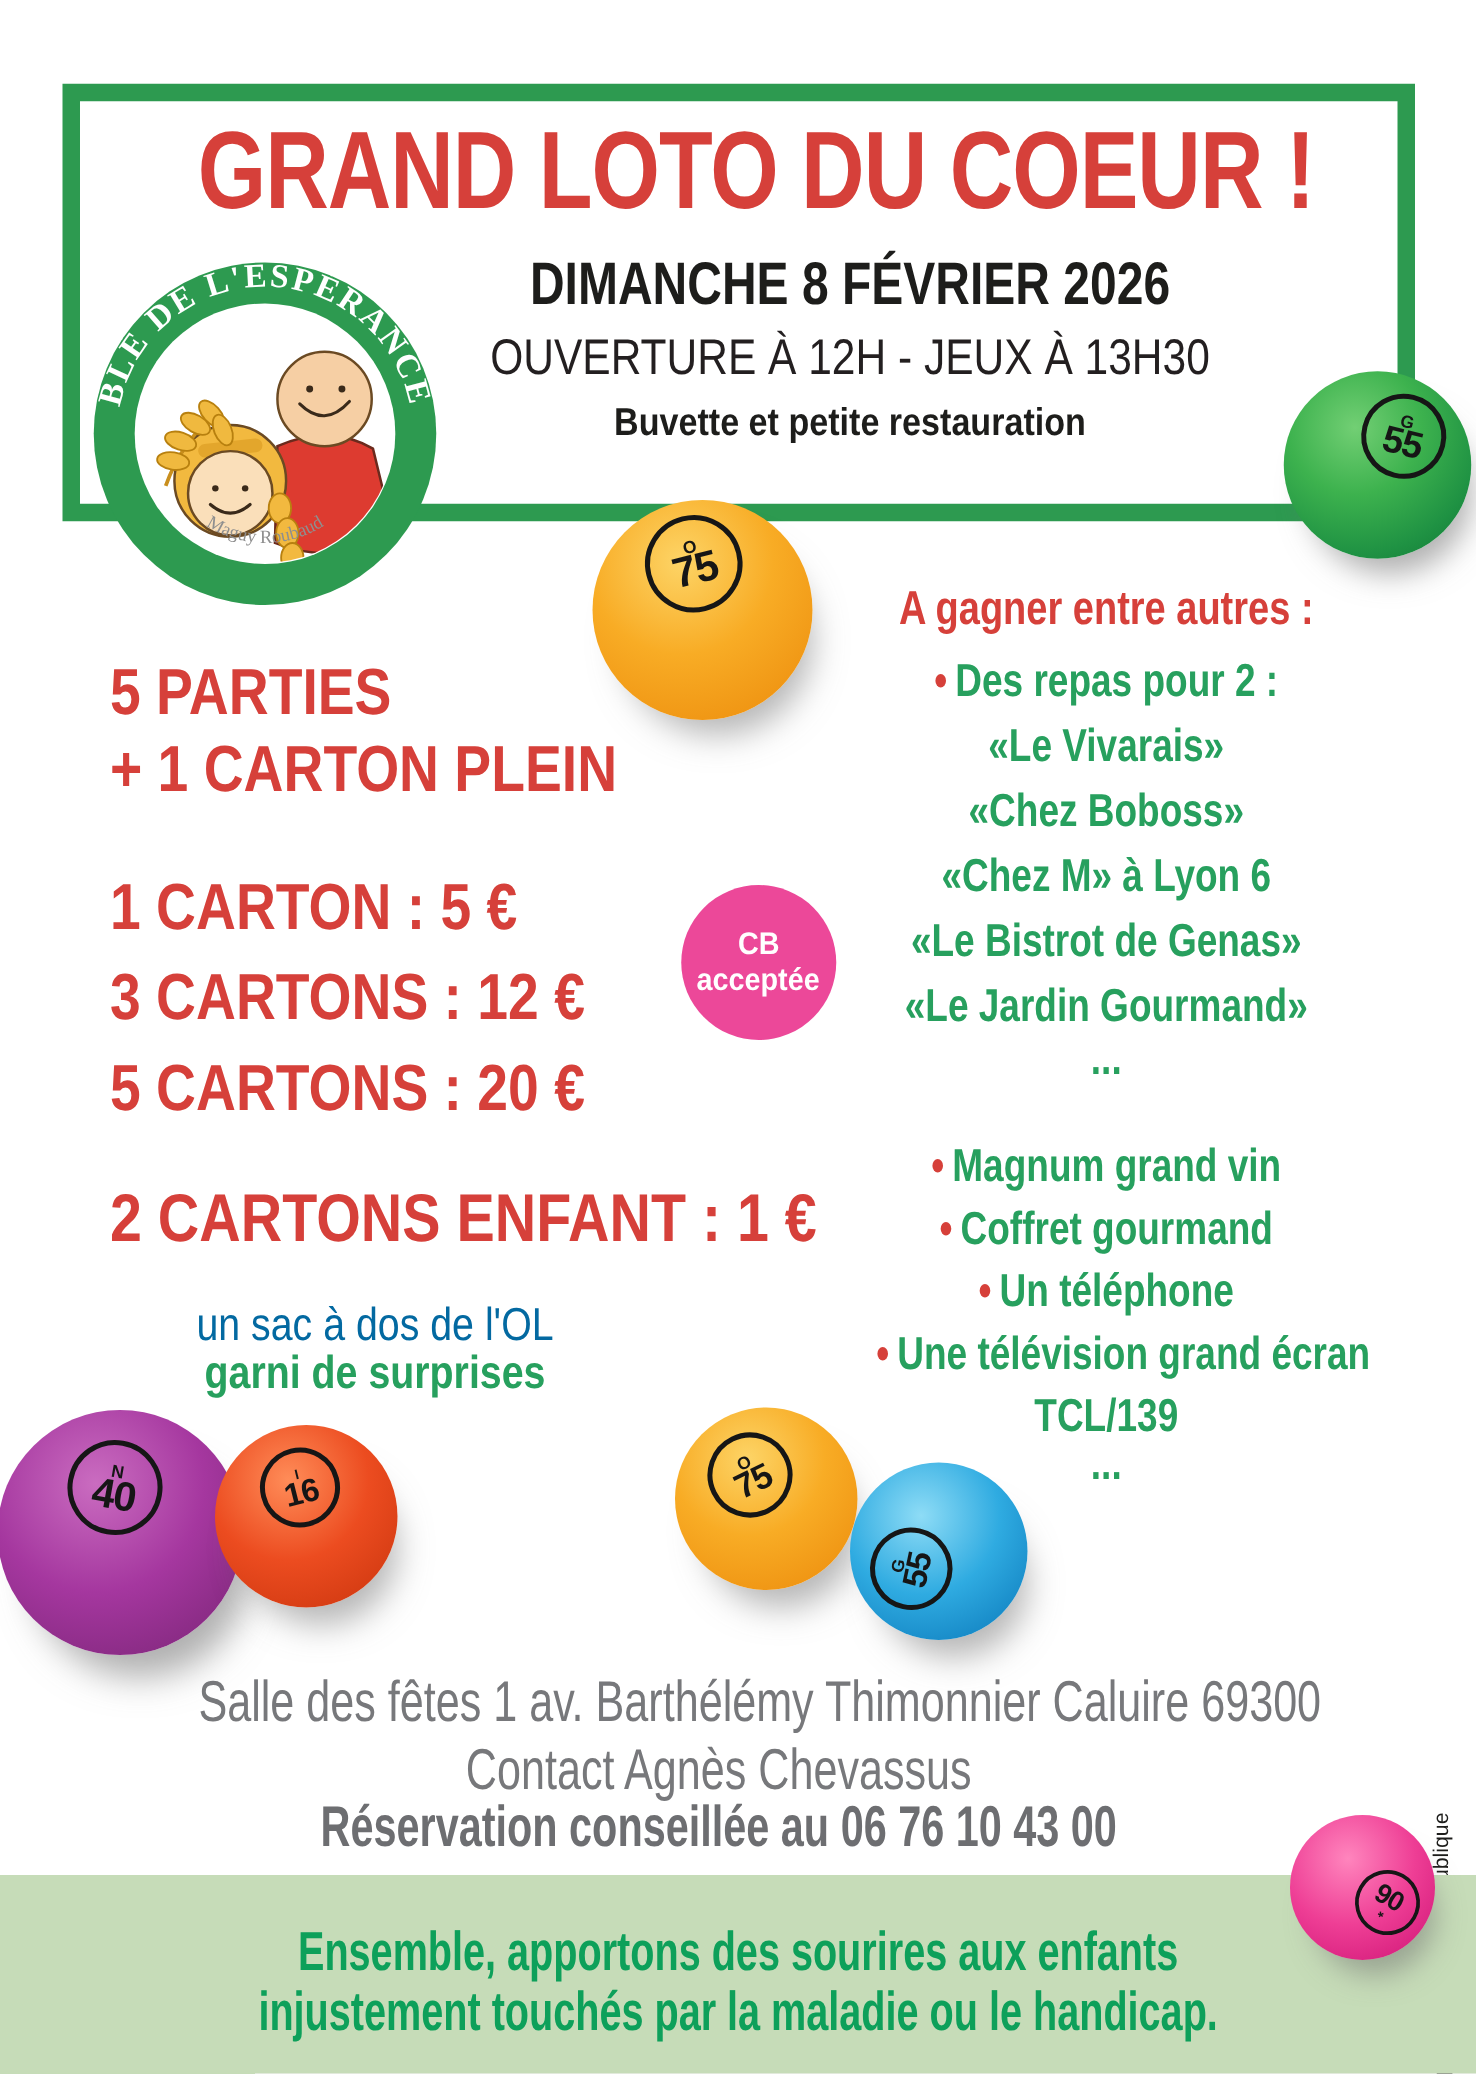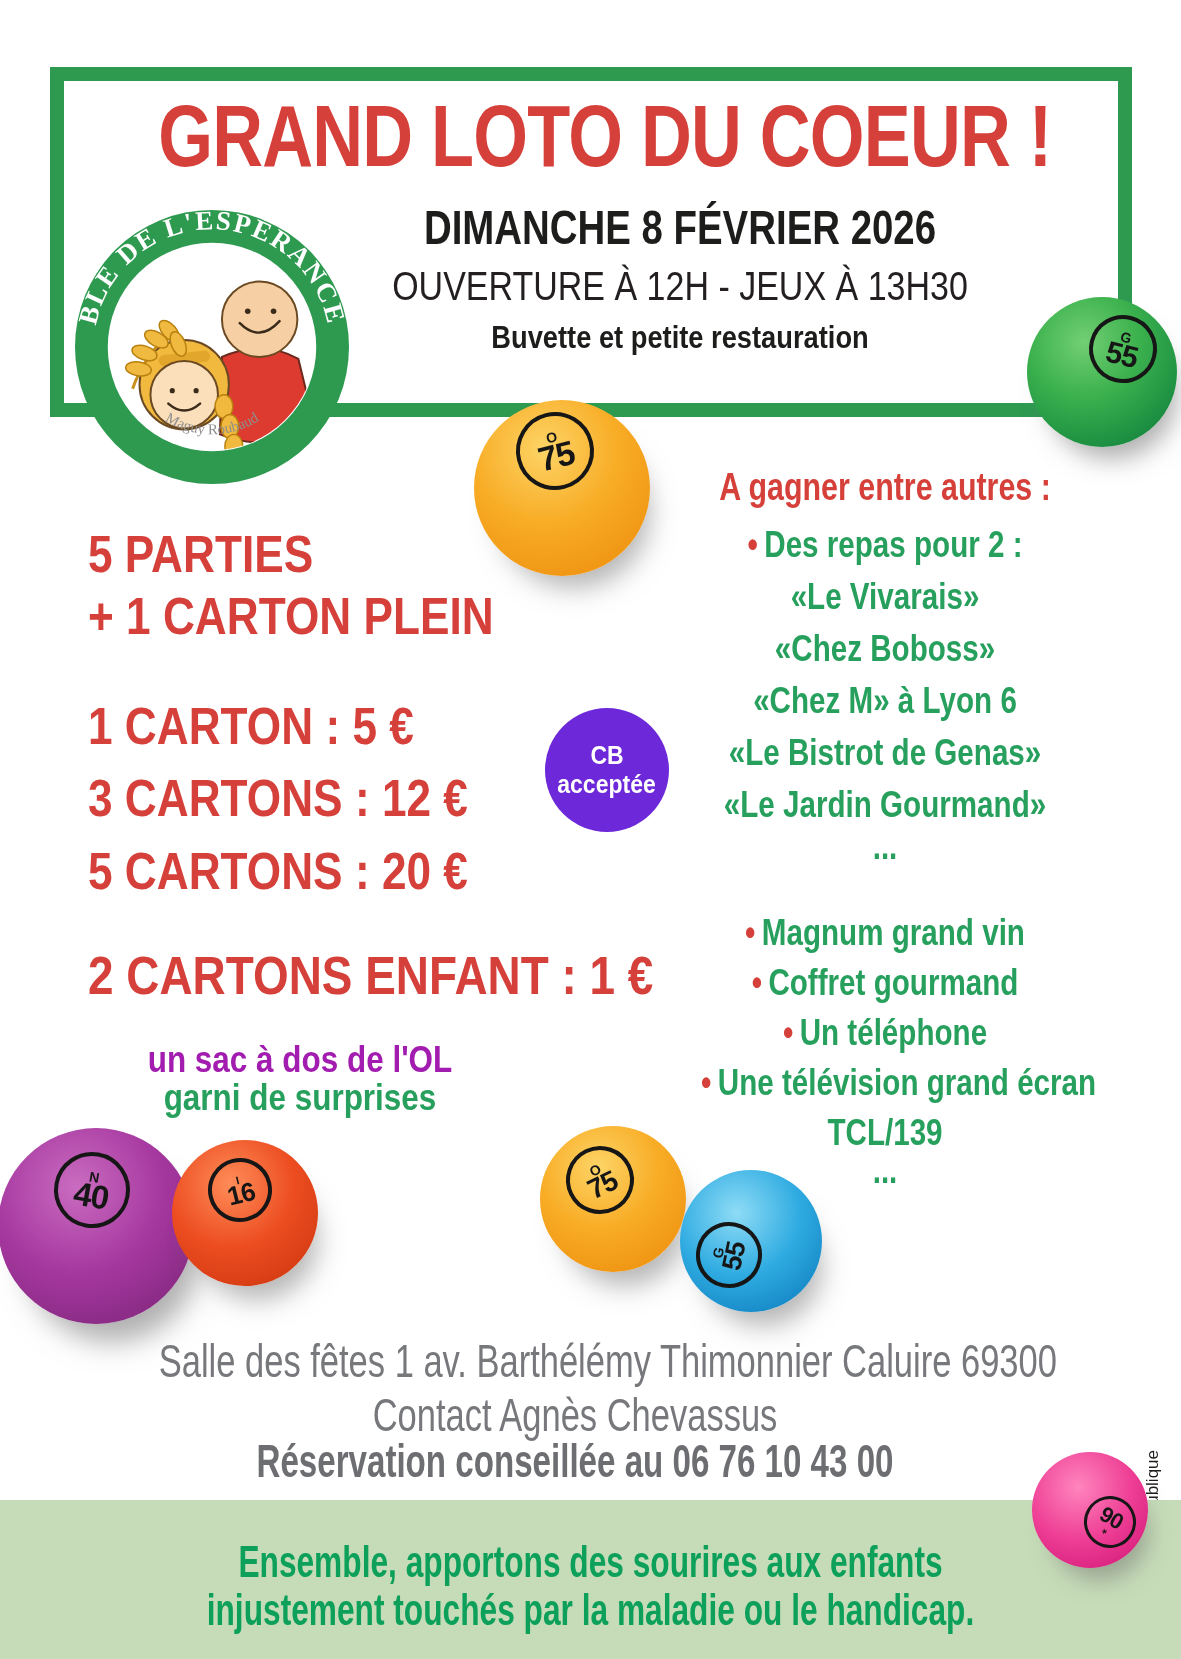--- a/index.html
+++ b/index.html
@@ -61,21 +61,21 @@
 
   
   .price{position:absolute;left:88px;color:#d6403a;font-weight:bold;font-size:52px;
     line-height:1;white-space:nowrap;transform:scaleX(.85);transform-origin:left top;}
   .kidsblock{position:absolute;left:85px;width:430px;text-align:center;line-height:1;white-space:nowrap;}
   .kp{transform:scaleX(.85);transform-origin:center top;}
 
   
   .cb-badge{
     position:absolute;left:545px;top:708px;width:124px;height:124px;border-radius:50%;
-    background:#6d28d9;color:#fff;display:flex;flex-direction:column;
+    background:#ec4899;color:#fff;display:flex;flex-direction:column;
     align-items:center;justify-content:center;font-weight:bold;font-size:25px;line-height:1.15;
   }
   .cb-badge>div{transform:scaleX(.92);}
 
   
   .pcol{position:absolute;left:655px;width:460px;text-align:center;line-height:1;white-space:nowrap;}
   .phead{color:#d6403a;font-weight:bold;font-size:38px;transform:scaleX(.80);}
   .pline{color:#27a05e;font-weight:bold;font-size:37px;transform:scaleX(.80);}
   .pline .bullet{color:#d6403a;margin-right:8px;}
 
@@ -164,21 +164,21 @@
     </div>
   </div>
 
   <div class="price" style="top:528px;">5 PARTIES</div>
   <div class="price" style="top:590px;">+ 1 CARTON PLEIN</div>
   <div class="price" style="top:700px;">1 CARTON : 5 €</div>
   <div class="price" style="top:772px;">3 CARTONS : 12 €</div>
   <div class="price" style="top:845px;">5 CARTONS : 20 €</div>
   <div class="price" style="top:948px;font-size:54px;">2 CARTONS ENFANT : 1 €</div>
 
-  <div class="kidsblock" style="top:1041px;color:#a21caf;font-weight:bold;font-size:37px;">
+  <div class="kidsblock" style="top:1041px;color:#0369a1;font-weight:normal;font-size:37px;">
     <div class="kp">un sac à dos de l'OL</div>
   </div>
   <div class="kidsblock" style="top:1079px;color:#27a05e;font-weight:bold;font-size:37px;">
     <div class="kp">garni de surprises</div>
   </div>
 
   <div class="cb-badge">
     <div>CB</div>
     <div>acceptée</div>
   </div>

